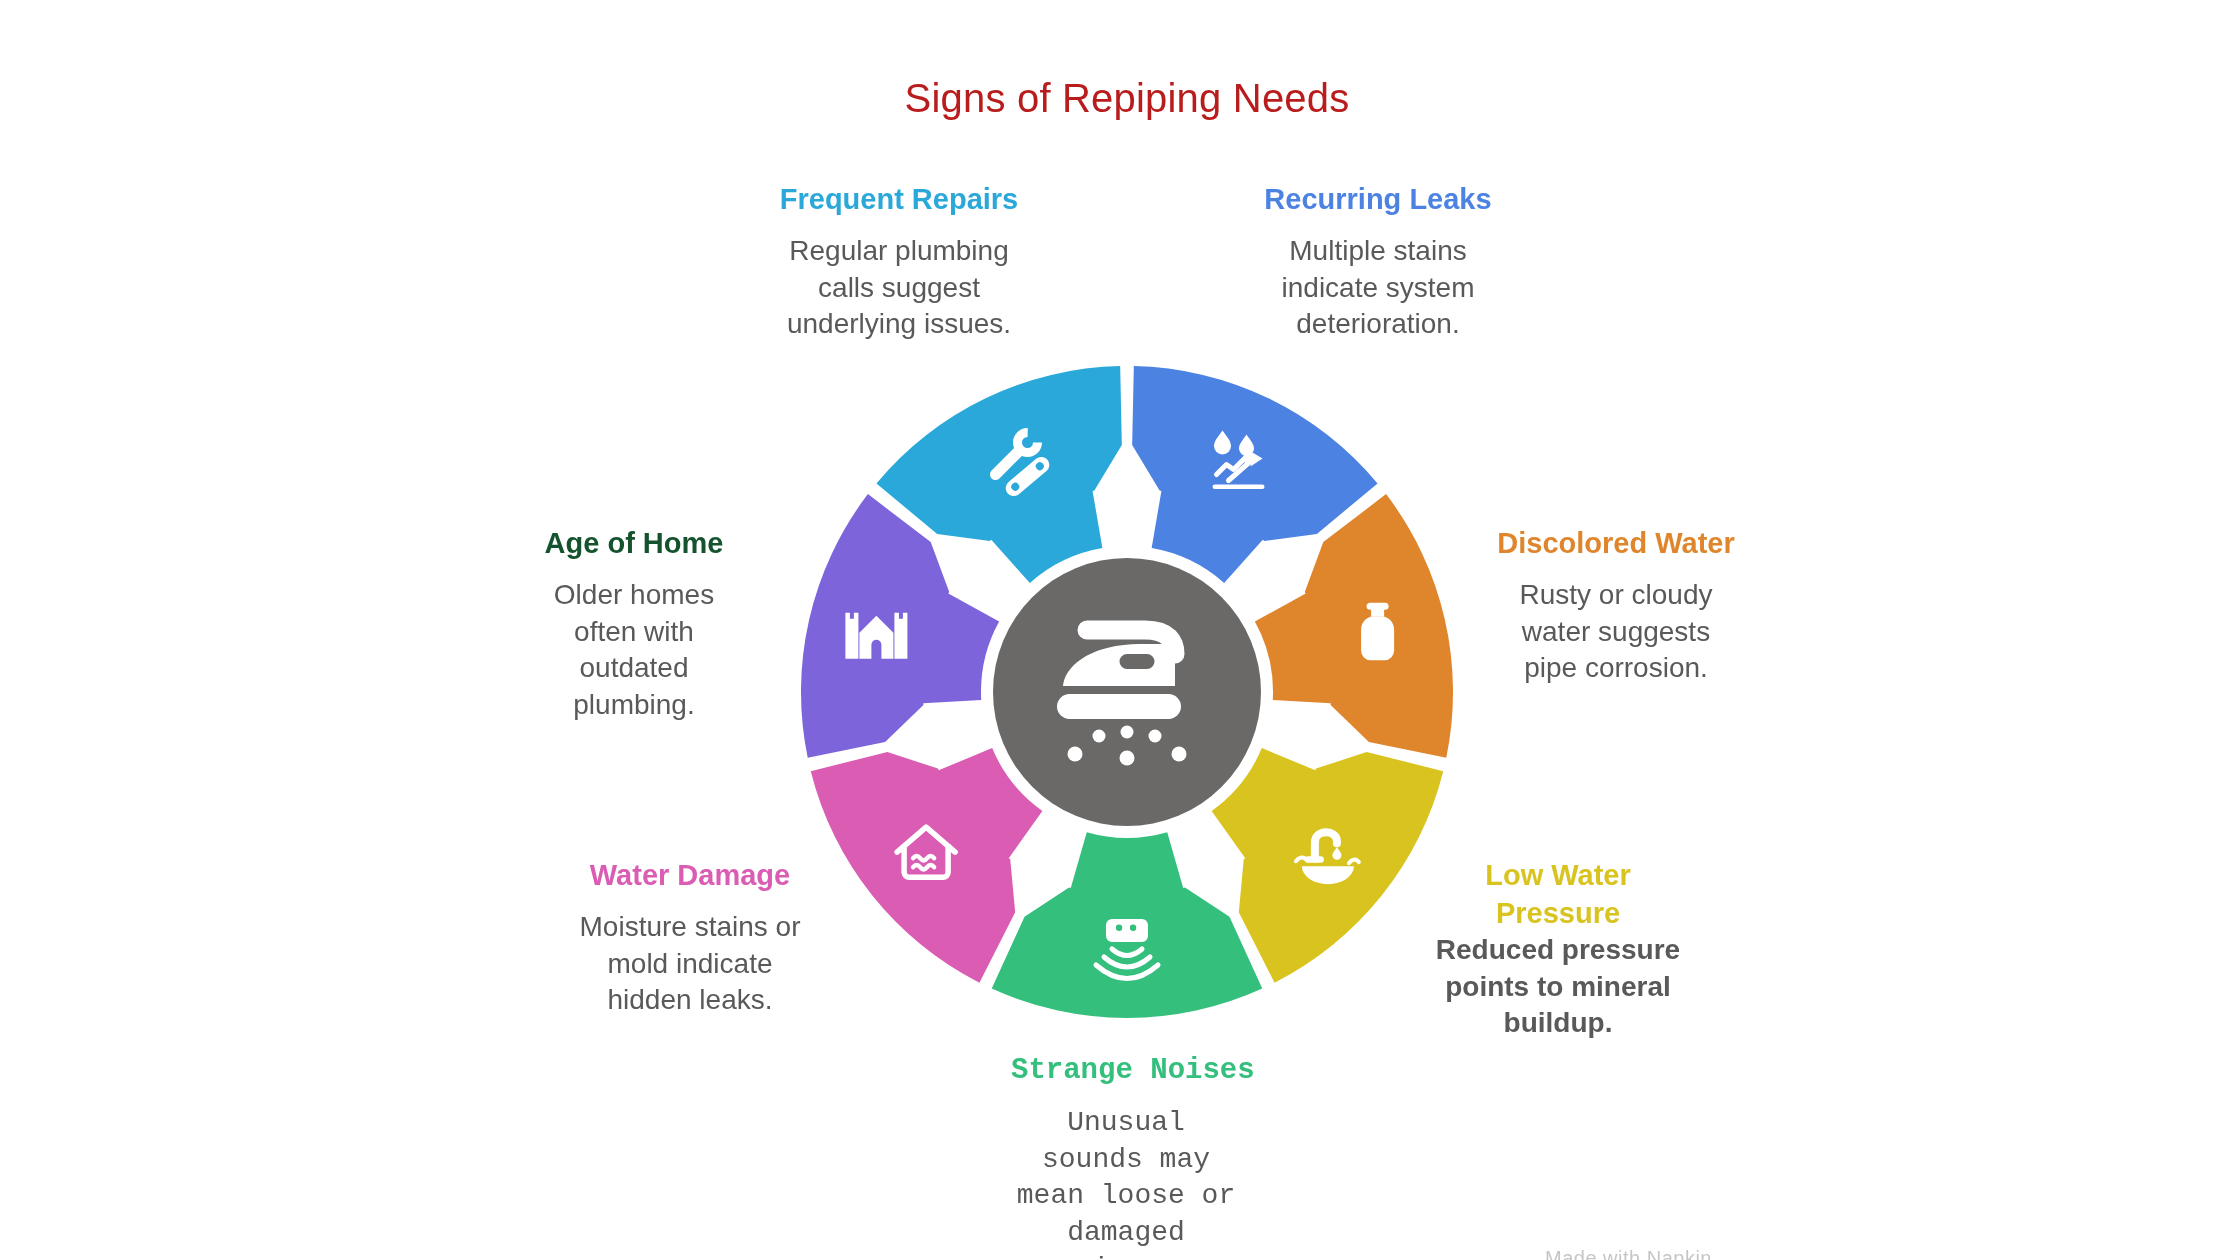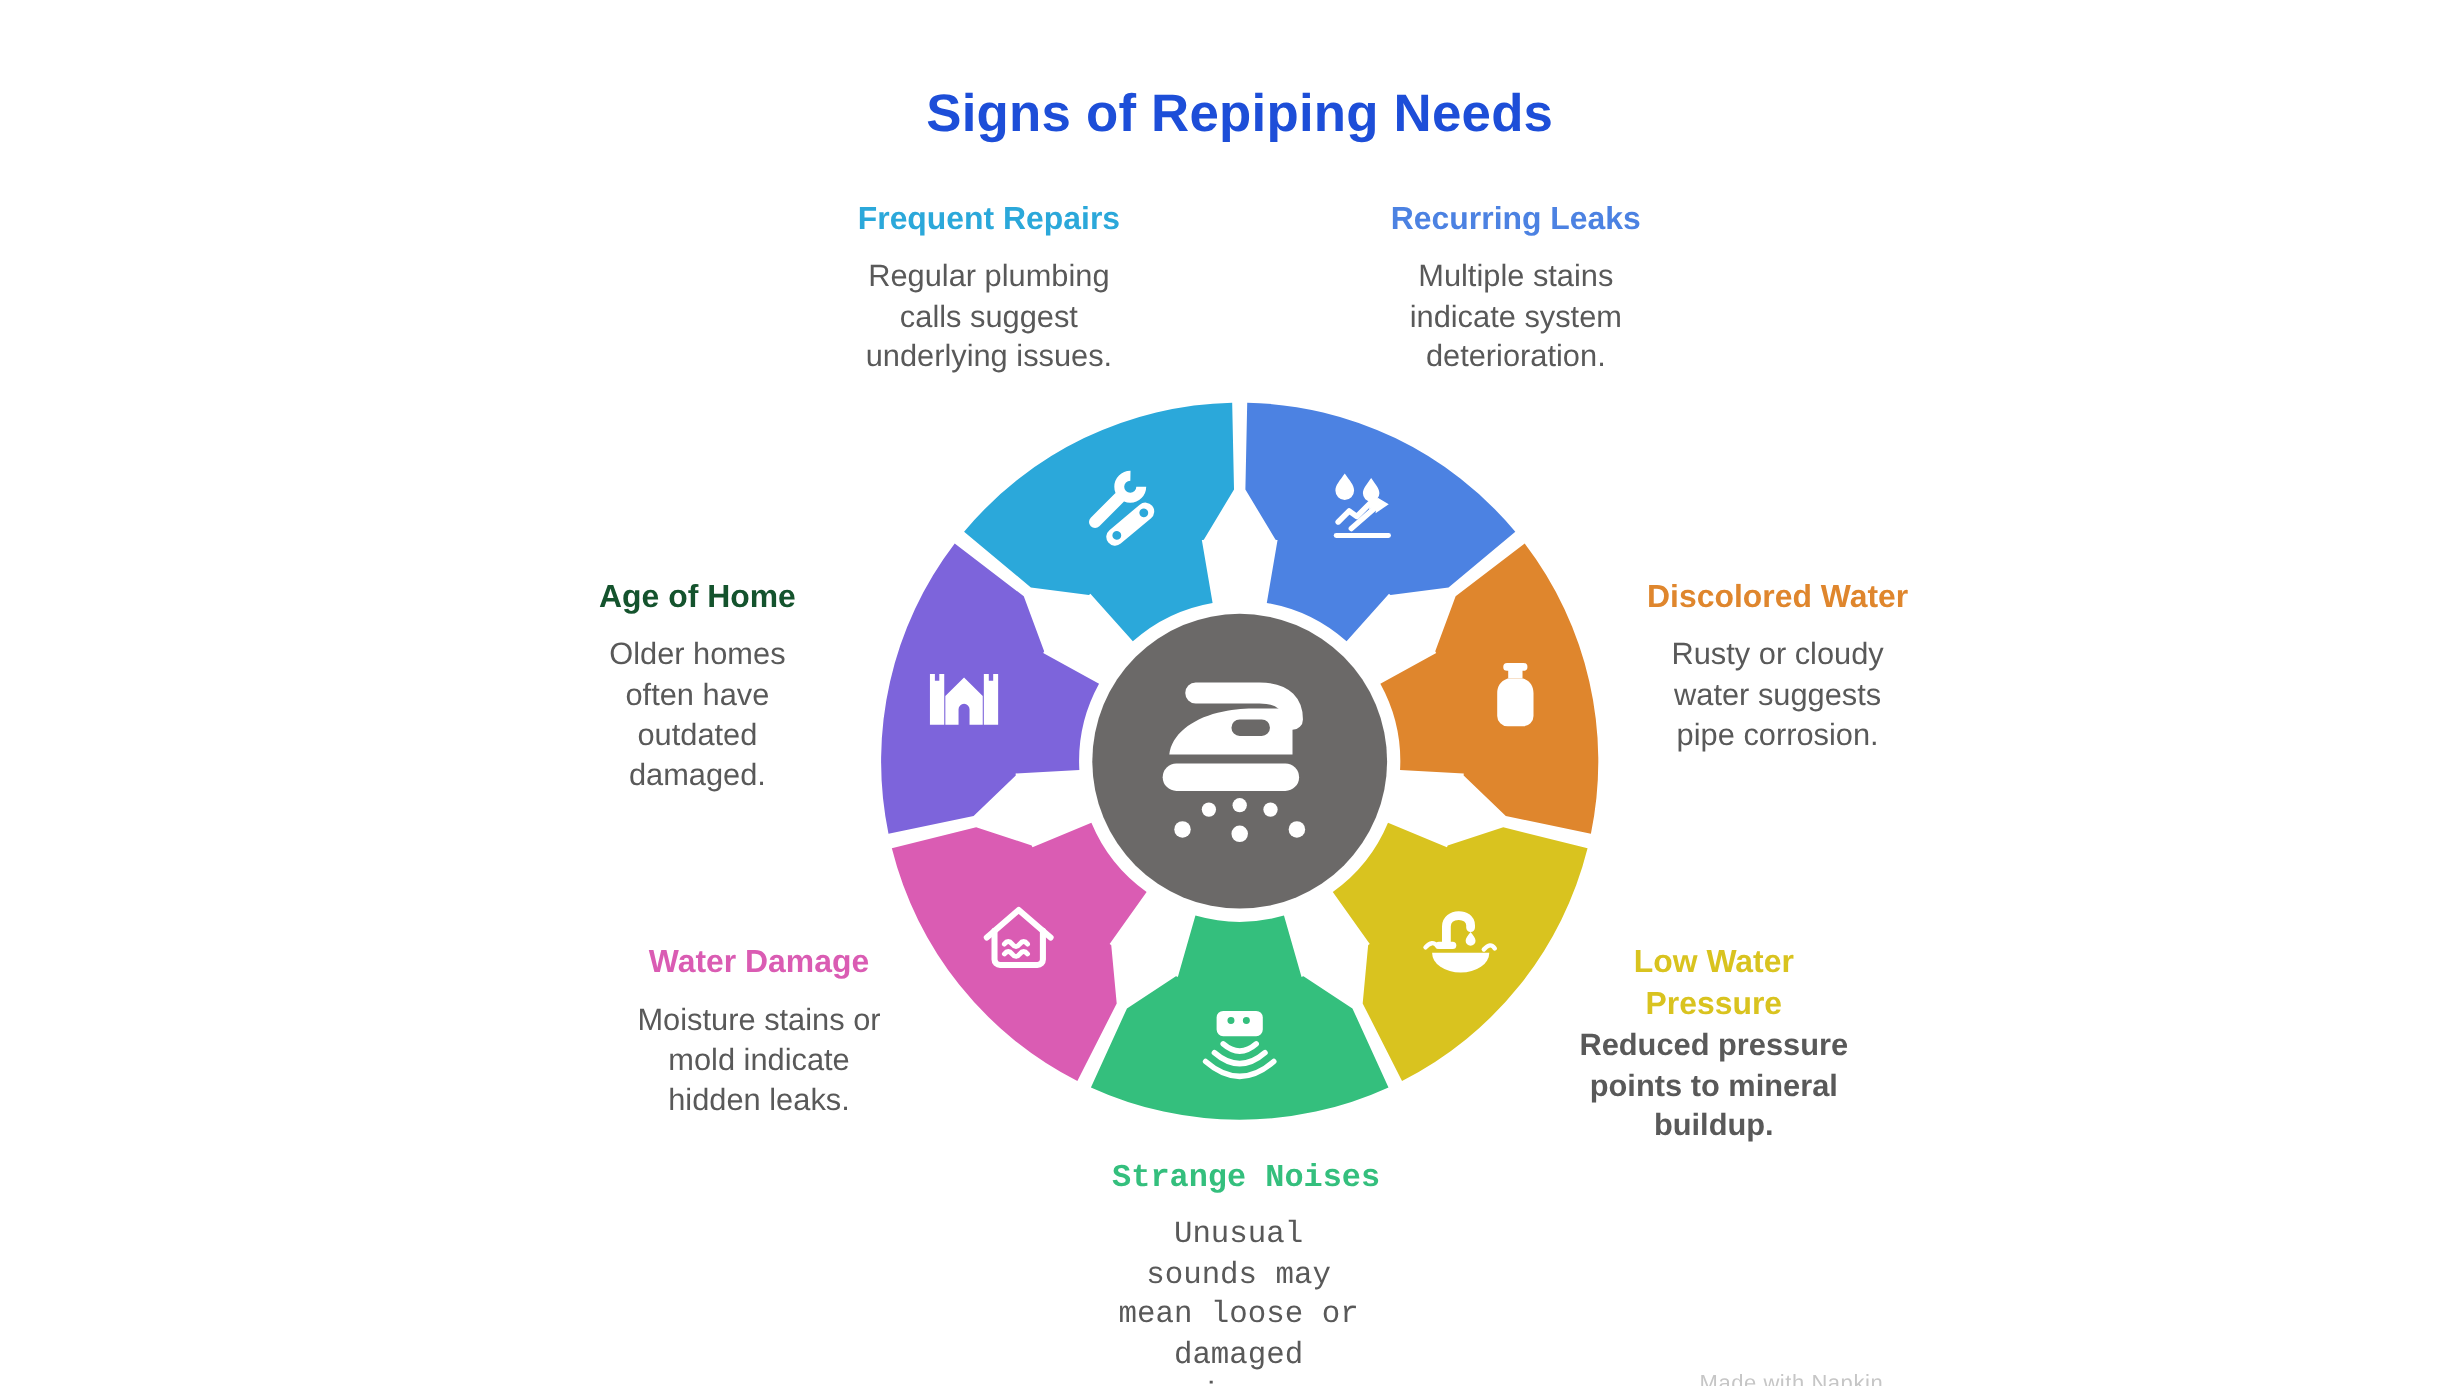--- a/index.html
+++ b/index.html
@@ -2,21 +2,21 @@
 <html><head>
 <meta charset="utf-8">
 <style>
   html,body{margin:0;padding:0;background:#ffffff;}
   .page{
     position:relative;width:2240px;height:1260px;overflow:hidden;
     background:#ffffff;font-family:"Liberation Sans",sans-serif;
   }
   .title{
     position:absolute;left:1127px;top:76px;transform:translateX(-50%);
-    font-size:48px;font-weight:bold;color:#1d4ed8;white-space:nowrap;letter-spacing:0.2px;
+    font-size:40px;font-weight:normal;color:#b91c1c;white-space:nowrap;letter-spacing:0.2px;
   }
   .wheel-wrap{position:absolute;left:797px;top:362px;width:660px;height:660px;}
   .label{position:absolute;transform:translateX(-50%);text-align:center;}
   .label-title{font-size:29px;font-weight:bold;line-height:38px;white-space:nowrap;}
   .label-title.wrap{white-space:normal;max-width:214px;margin:0 auto;}
   .label-desc{margin-top:15px;font-size:28px;line-height:36.5px;color:#595959;}
   .watermark{
     position:absolute;left:1545px;top:1247px;font-size:20px;color:#c6c6c6;
     white-space:nowrap;letter-spacing:0.5px;
   }
@@ -125,18 +125,18 @@
     <div class="label-desc">Unusual sounds may mean loose or damaged pipes.</div>
   </div>
 
   <div class="label" style="left:690px;top:856px;width:256px;">
     <div class="label-title" style="color: rgb(218, 92, 179);">Water Damage</div>
     <div class="label-desc">Moisture stains or mold indicate hidden leaks.</div>
   </div>
 
   <div class="label" style="left:634px;top:524px;width:180px;">
     <div class="label-title" style="color: #14532d;">Age of Home</div>
-    <div class="label-desc">Older homes often have outdated damaged.</div>
+    <div class="label-desc">Older homes often with outdated plumbing.</div>
   </div>
 
   <div class="watermark">Made with Napkin</div>
 
 </div>
 
 </body></html>

